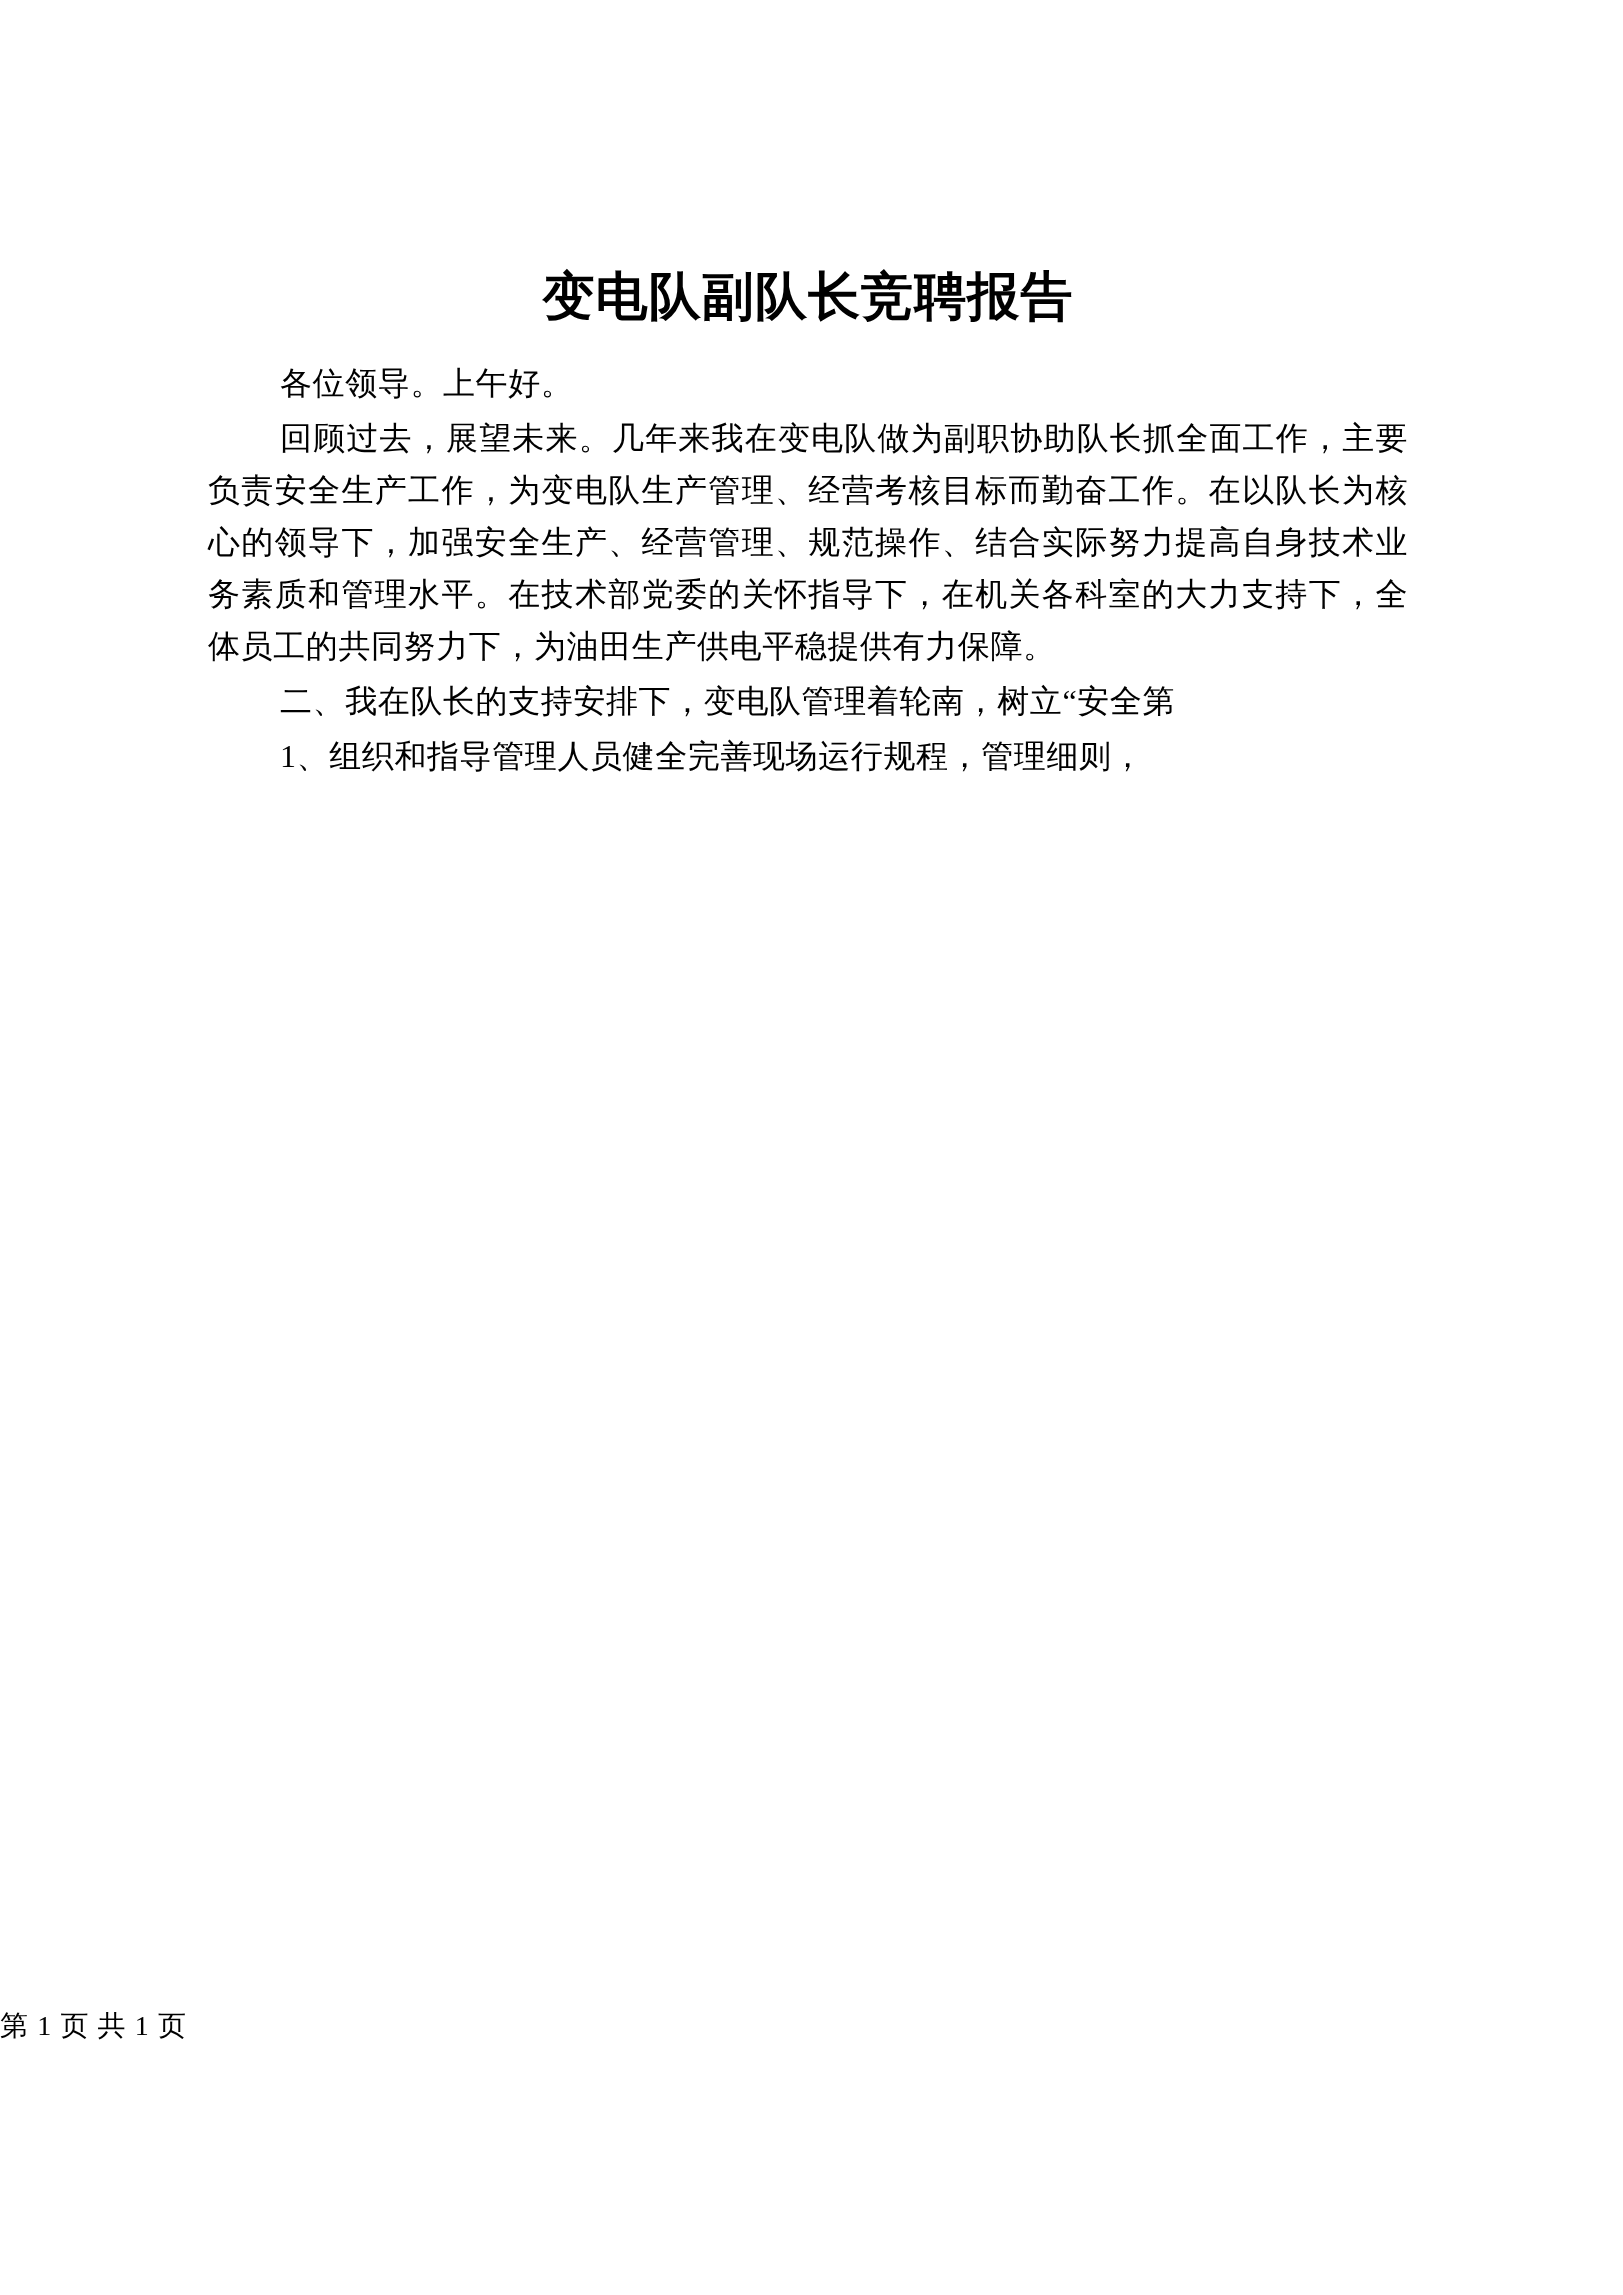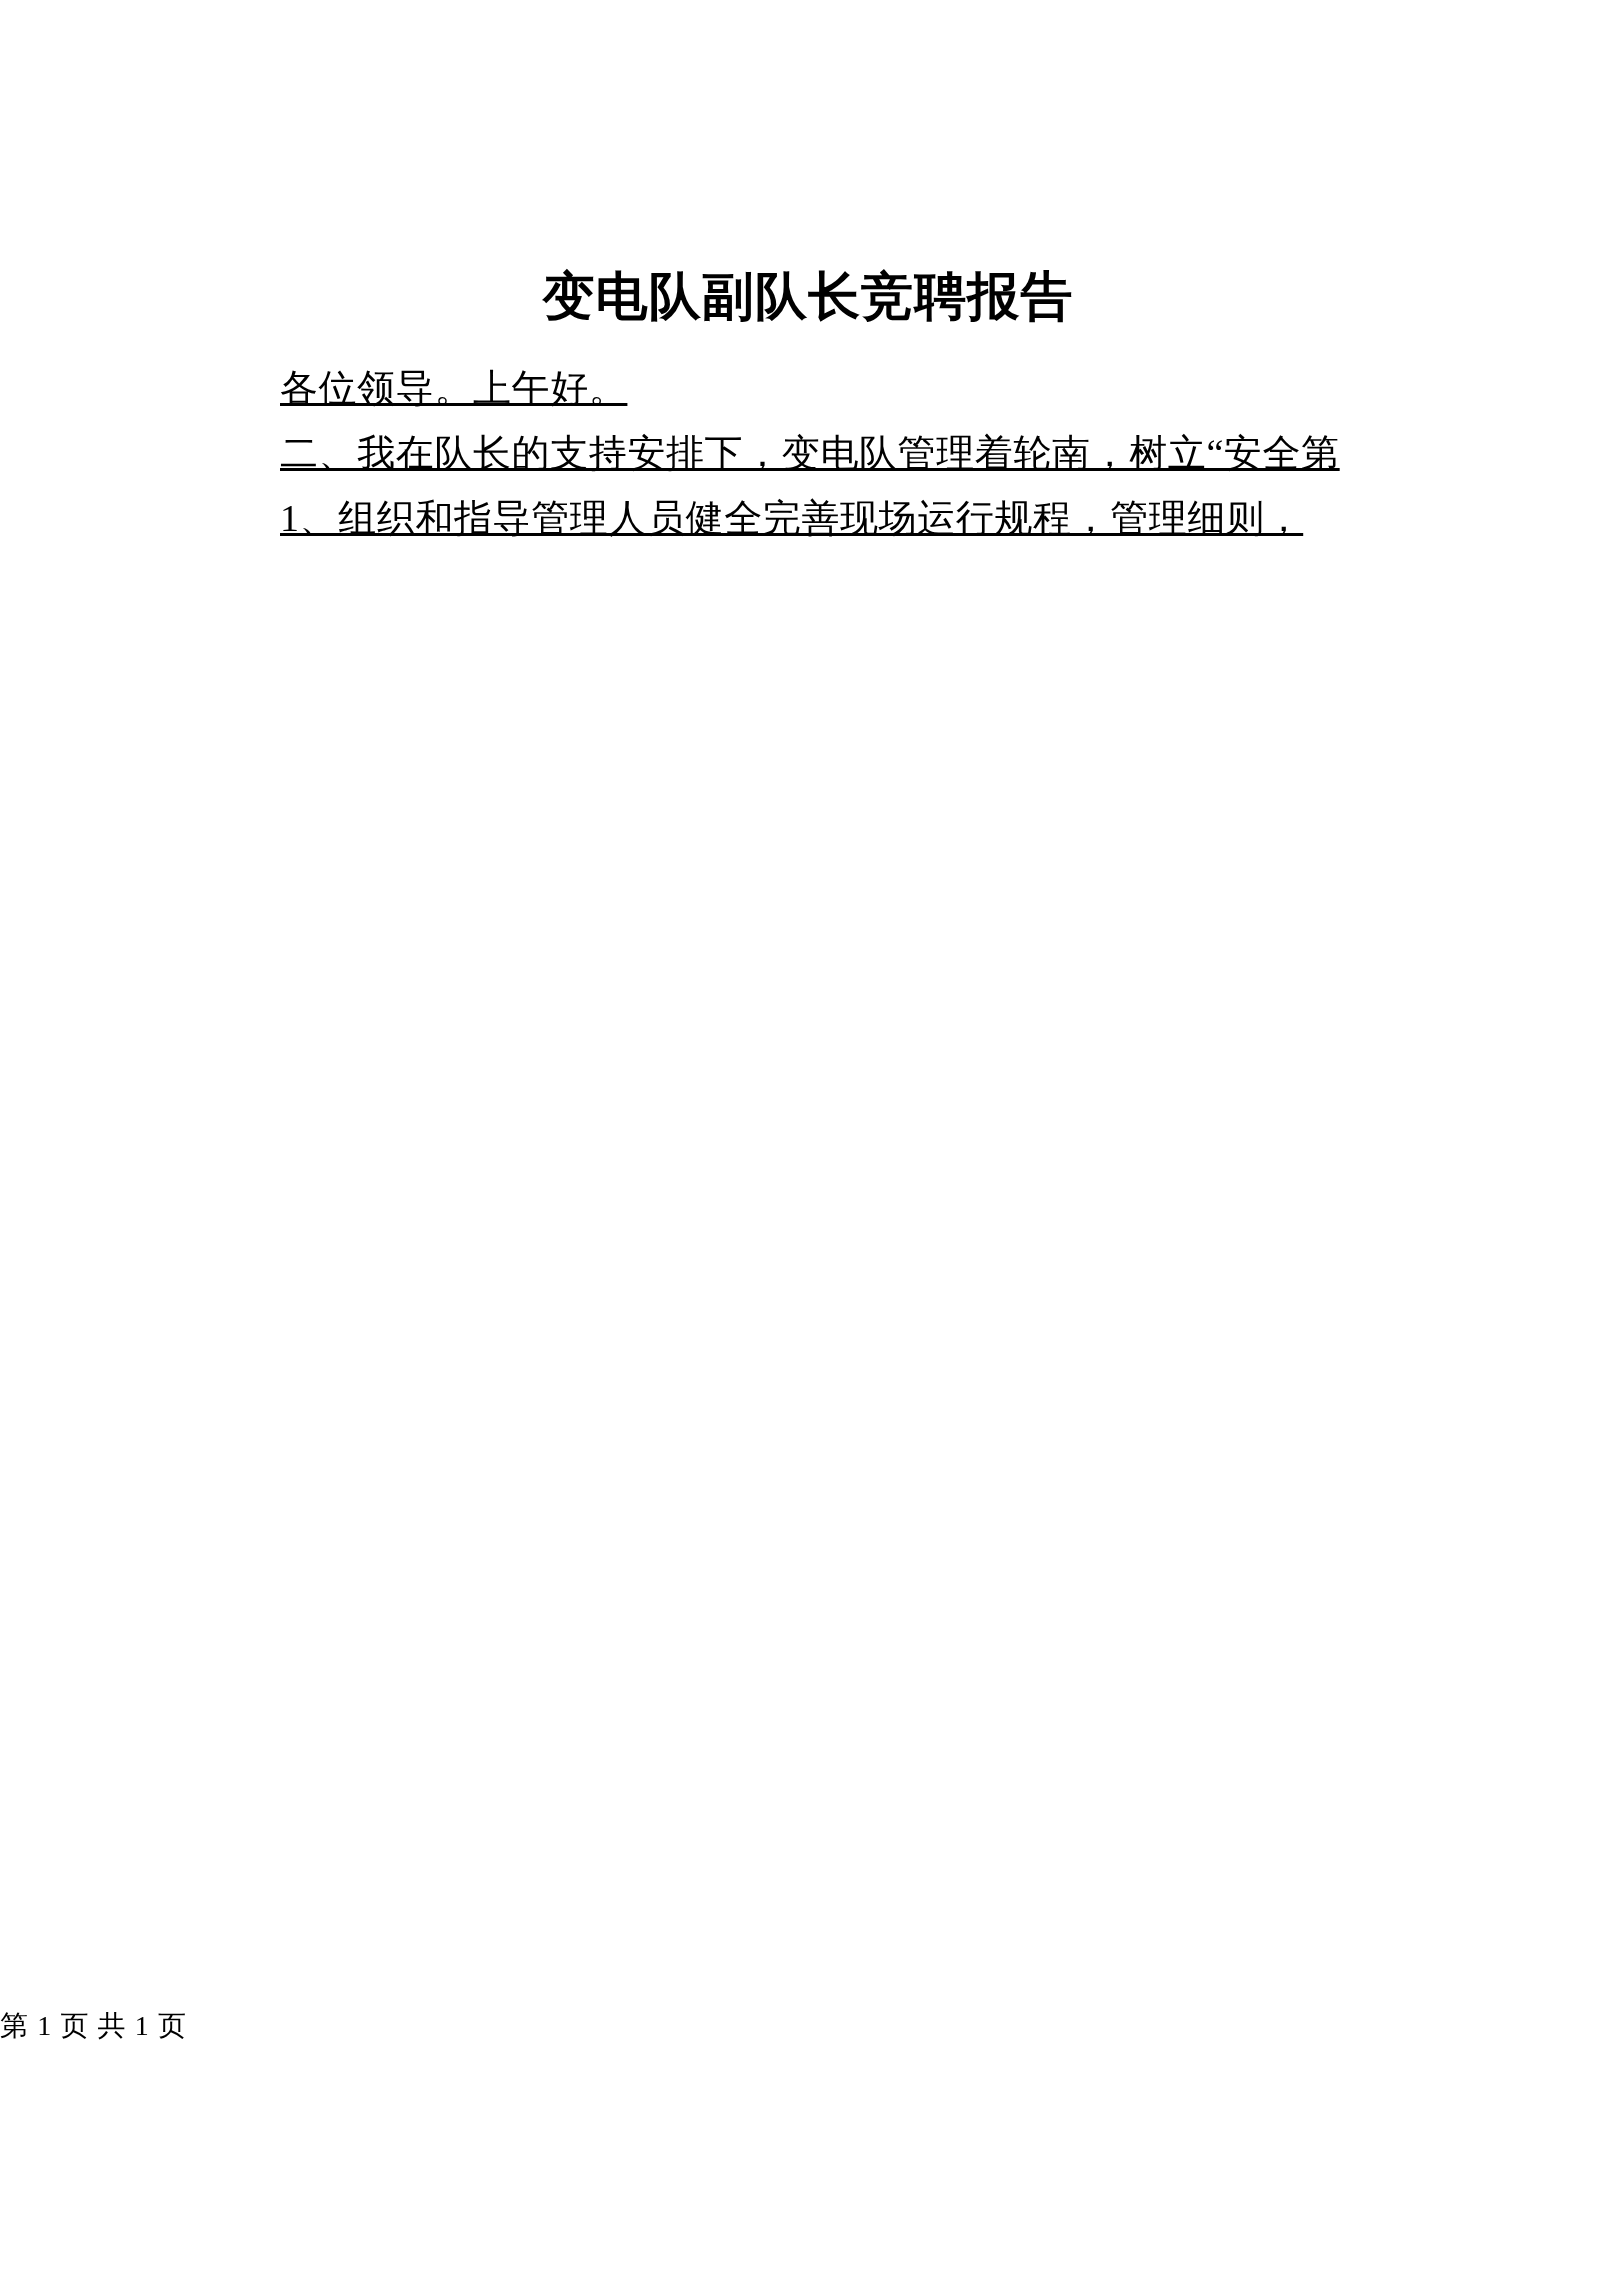--- a/index.html
+++ b/index.html
@@ -29,44 +29,44 @@
   .doc-title {
     font-size: 52px;
     font-weight: bold;
     text-align: center;
     letter-spacing: 1.1px;
     line-height: 1.25;
     margin: 0 0 29px 0;
     font-family: "Liberation Sans", "DejaVu Sans", sans-serif;
   }
   .para {
-    font-size: 38px;
+    font-size: 32px;
     line-height: 1.62;
     text-align: justify;
     text-justify: inter-ideograph;
     margin: 0 0 3.4px 0;
     text-indent: 72px;
     letter-spacing: 0.6px;
-    text-decoration: underline;
   }
   .footer {
     position: absolute;
     left: 0;
     right: 0;
     bottom: 83px;
     text-align: left;
     font-size: 28px;
     letter-spacing: 1.1px;
   }
 </style>
 </head>
 <body>
 
 <div class="page">
   <div class="content">
     <h1 class="doc-title">变电队副队长竞聘报告</h1>
     <p class="para">各位领导。上午好。</p>
+    <p class="para">回顾过去，展望未来。几年来我在变电队做为副职协助队长抓全面工作，主要负责安全生产工作，为变电队生产管理、经营考核目标而勤奋工作。在以队长为核心的领导下，加强安全生产、经营管理、规范操作、结合实际努力提高自身技术业务素质和管理水平。在技术部党委的关怀指导下，在机关各科室的大力支持下，全体员工的共同努力下，为油田生产供电平稳提供有力保障。</p>
     <p class="para">二、我在队长的支持安排下，变电队管理着轮南，树立“安全第</p>
     <p class="para">1、组织和指导管理人员健全完善现场运行规程，管理细则，</p>
   </div>
   <div class="footer">第 1 页 共 1 页</div>
 </div>
 
 
 </body></html>

